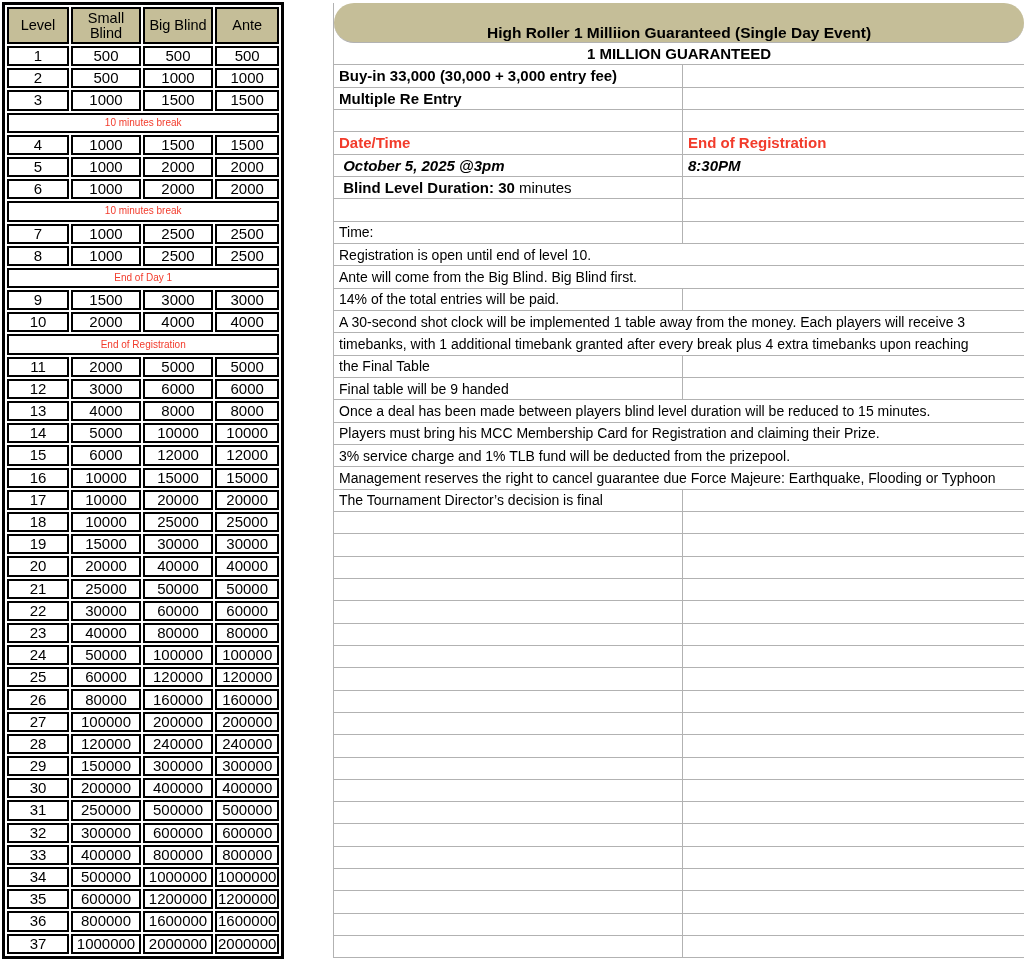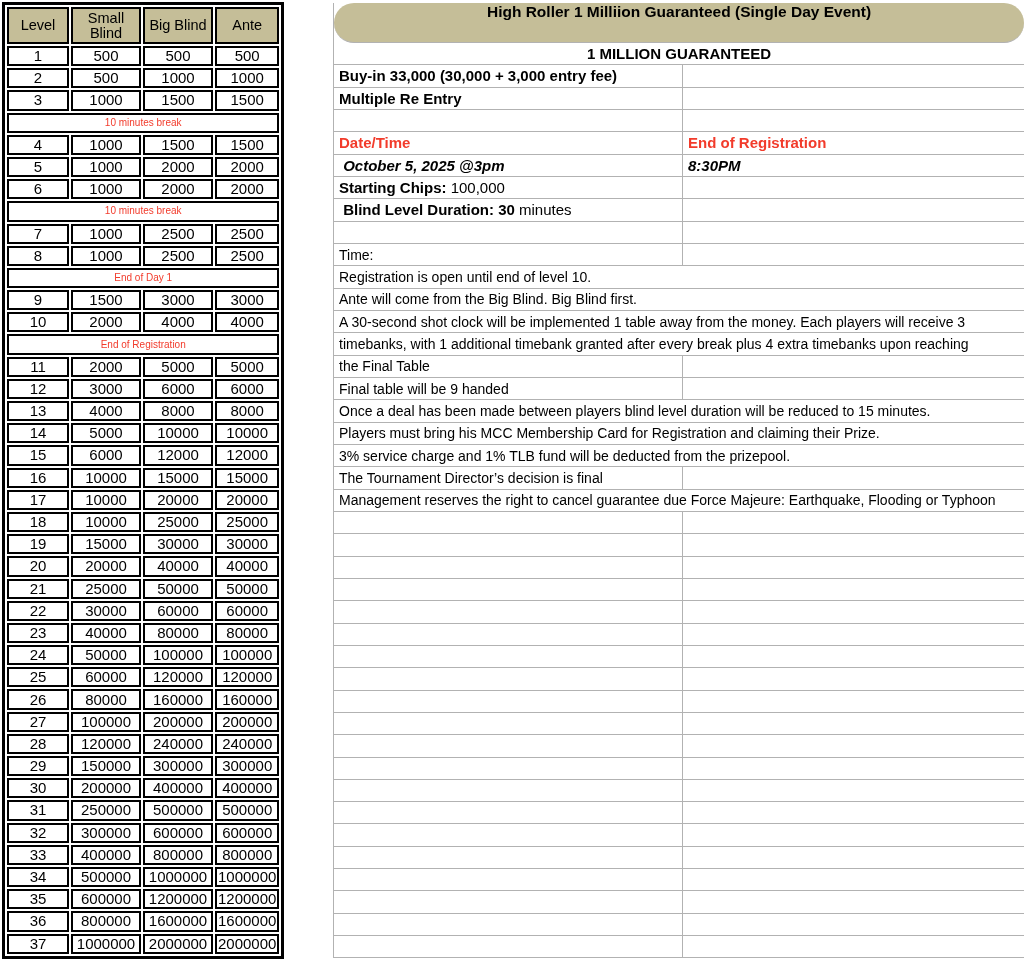--- a/index.html
+++ b/index.html
@@ -32,21 +32,21 @@
   .col-bb { width:70px; } .col-ante { width:64px; }
 
   
   .info-panel {
     position:absolute; left:333px; top:3px; width:691px;
     border-left:1px solid var(--grid); box-sizing:border-box;
   }
   .title-bar {
     height:39px; background:var(--tan);
     border-bottom:1px solid var(--grid);
-    display:flex; align-items:flex-start; justify-content:center;
+    display:flex; align-items:flex-end; justify-content:center;
     font-weight:bold; font-size:15.5px;border-radius:20px;
   }
   .irow {
     display:flex; height:22.33px; box-sizing:border-box;
     border-bottom:1px solid var(--grid); overflow:hidden;
   }
   .irow .lcell {
     width:349px; box-sizing:border-box; border-right:1px solid var(--grid);
     display:flex; align-items:center; padding-left:5px;
     font-size:14px; white-space:nowrap; overflow:hidden;
@@ -356,27 +356,20 @@
         <div class="irow big">
           <div class="lcell">
             <span class="seg b i"> October 5, 2025 @3pm</span>
           </div>
           <div class="rcell">
             <span class="seg b i">8:30PM</span>
           </div>
         </div>
         <div class="irow big">
           <div class="lcell">
-            <span class="seg b">Starting Chips: </span>
-            <span class="seg">100,000</span>
-          </div>
-          <div class="rcell"></div>
-        </div>
-        <div class="irow big">
-          <div class="lcell">
             <span class="seg b"> Blind Level Duration: 30 </span>
             <span class="seg">minutes</span>
           </div>
           <div class="rcell"></div>
         </div>
         <div class="irow">
           <div class="lcell"></div>
           <div class="rcell"></div>
         </div>
         <div class="irow">
@@ -388,20 +381,26 @@
         <div class="irow span">
           <div class="lcell">
             <span class="seg">Registration is open until end of level 10.</span>
           </div>
         </div>
         <div class="irow span">
           <div class="lcell">
             <span class="seg">Ante will come from the Big Blind. Big Blind first.</span>
           </div>
         </div>
+        <div class="irow">
+          <div class="lcell">
+            <span class="seg">14% of the total entries will be paid.</span>
+          </div>
+          <div class="rcell"></div>
+        </div>
         <div class="irow span">
           <div class="lcell">
             <span class="seg">A 30-second shot clock will be implemented 1 table away from the money. Each players will receive 3</span>
           </div>
         </div>
         <div class="irow span">
           <div class="lcell">
             <span class="seg">timebanks, with 1 additional timebank granted after every break plus 4 extra timebanks upon reaching</span>
           </div>
         </div>
@@ -425,30 +424,30 @@
         <div class="irow span">
           <div class="lcell">
             <span class="seg">Players must bring his MCC Membership Card for Registration and claiming their Prize.</span>
           </div>
         </div>
         <div class="irow span">
           <div class="lcell">
             <span class="seg">3% service charge and 1% TLB fund will be deducted from the prizepool.</span>
           </div>
         </div>
+        <div class="irow span">
+          <div class="lcell">
+            <span class="seg">Management reserves the right to cancel guarantee due Force Majeure: Earthquake, Flooding or Typhoon</span>
+          </div>
+        </div>
         <div class="irow">
           <div class="lcell">
             <span class="seg">The Tournament Director’s decision is final</span>
           </div>
           <div class="rcell"></div>
-        </div>
-        <div class="irow span">
-          <div class="lcell">
-            <span class="seg">Management reserves the right to cancel guarantee due Force Majeure: Earthquake, Flooding or Typhoon</span>
-          </div>
         </div>
         <div class="irow">
           <div class="lcell"></div>
           <div class="rcell"></div>
         </div>
         <div class="irow">
           <div class="lcell"></div>
           <div class="rcell"></div>
         </div>
         <div class="irow">

